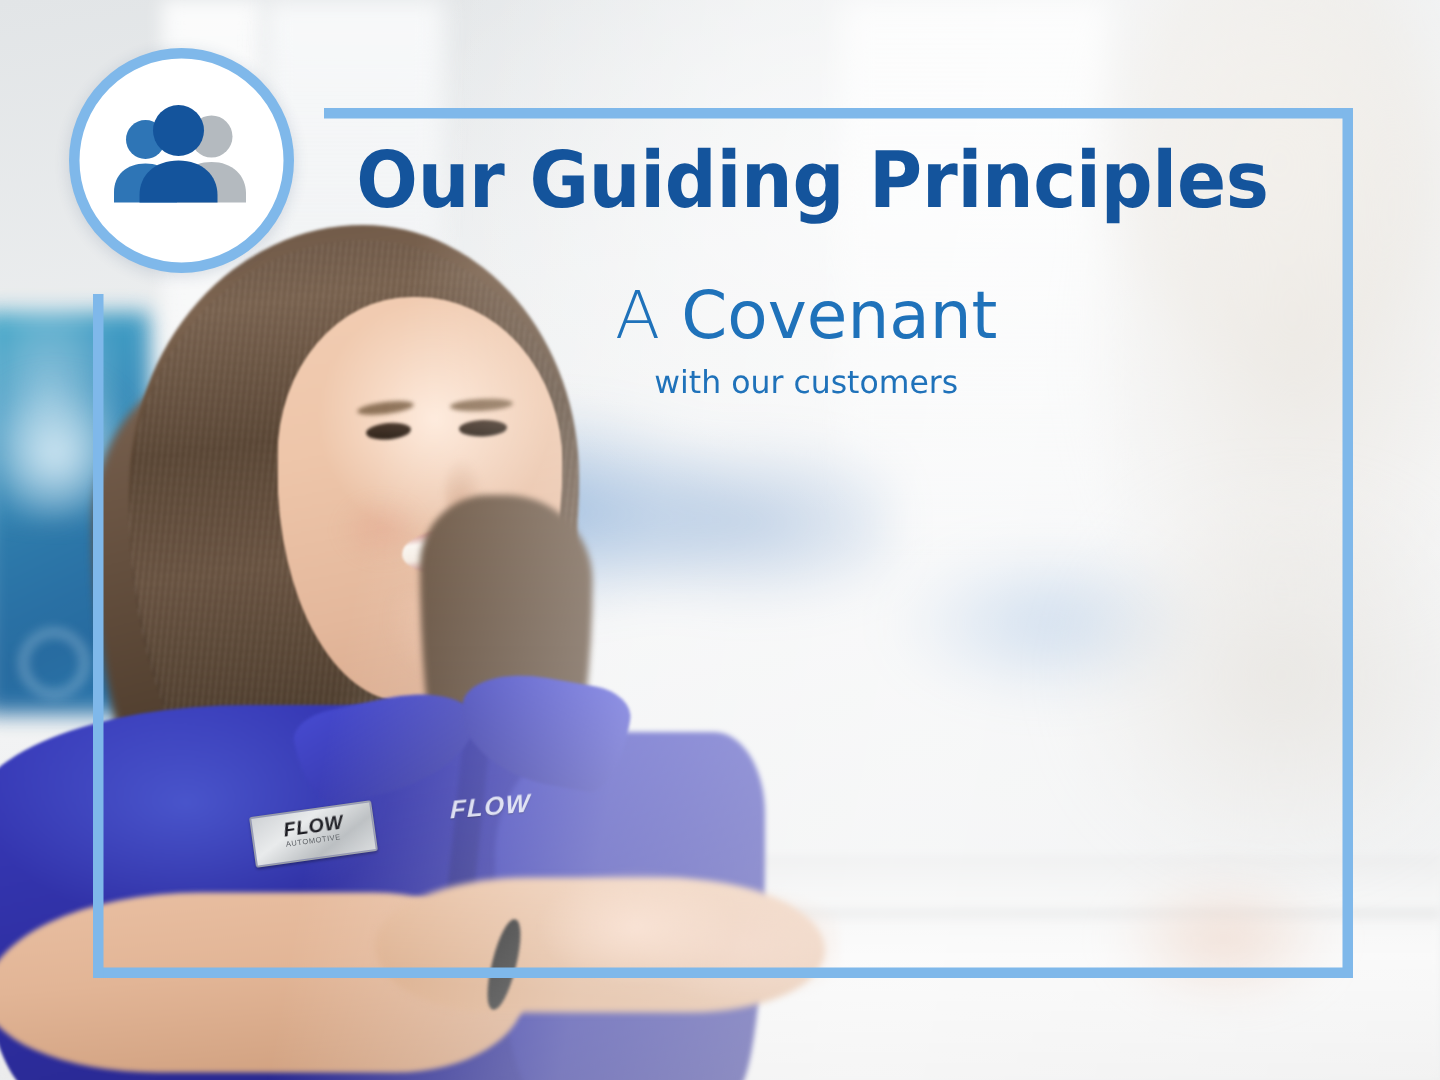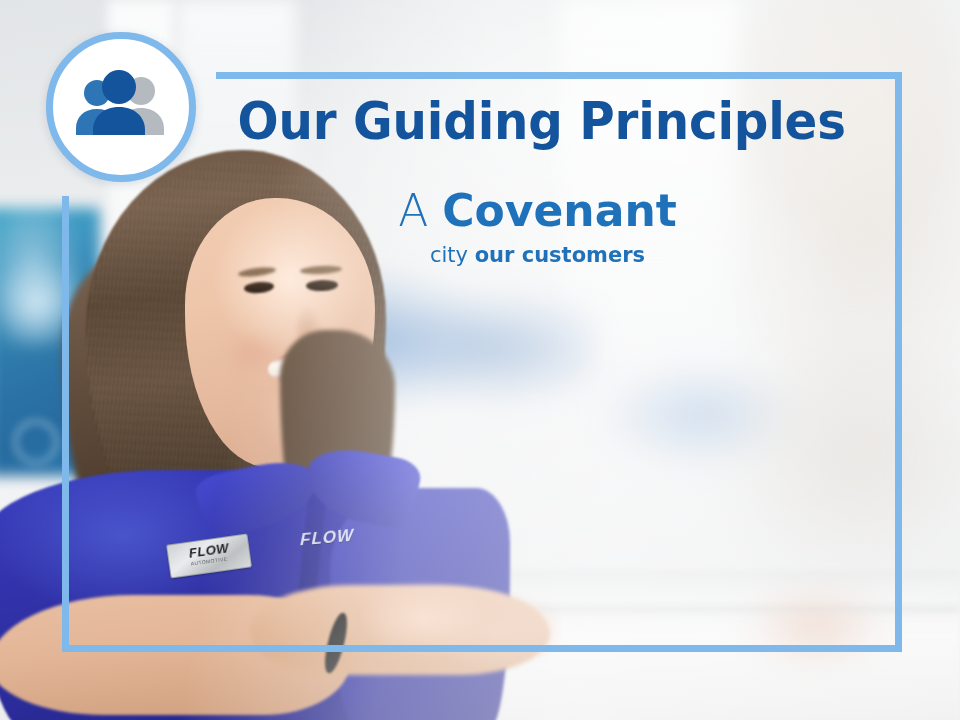--- a/index.html
+++ b/index.html
@@ -322,30 +322,30 @@
 
   .principle { position:absolute; }
   .p-head {
     color:#1f72ba;
     font-family:"DejaVu Sans", sans-serif;
     font-size:44px;
     line-height:1.06;
     font-weight:300;
     white-space:nowrap;
   }
-  .p-head b { font-weight:bold; }
+  .p-head b { font-weight:normal; }
   .p-sub {
     color:#1f72ba;
     font-family:"DejaVu Sans", sans-serif;
     font-size:21px;
     line-height:1.35;
     font-weight:400;
     margin-top:6px;
   }
-  .p-sub b { font-weight:bold; }
+  .p-sub b { font-weight:normal; }
 
   .p1 { left:215px; top:188px; width:645px; text-align:center; }
   .p2 { left:255px; top:303px; width:645px; text-align:center; }
   .p3 { left:300px; top:463px; width:645px; text-align:center; }
 </style>
 </head>
 <body>
 
 <div id="stage">
 
@@ -422,21 +422,21 @@
 
   <div class="content">
     <div class="title">Our Guiding Principles</div>
 
     <div class="principle p1">
       <div class="p-head">
         <span>A </span><b>Covenant</b>
       </div>
       <div class="p-sub">
         <div>
-          <span>city </span><b>our customers</b>
+          <span>with </span><b>our customers</b>
         </div>
       </div>
     </div>
 
 
   </div>
 
 </div>
 
 </body></html>

